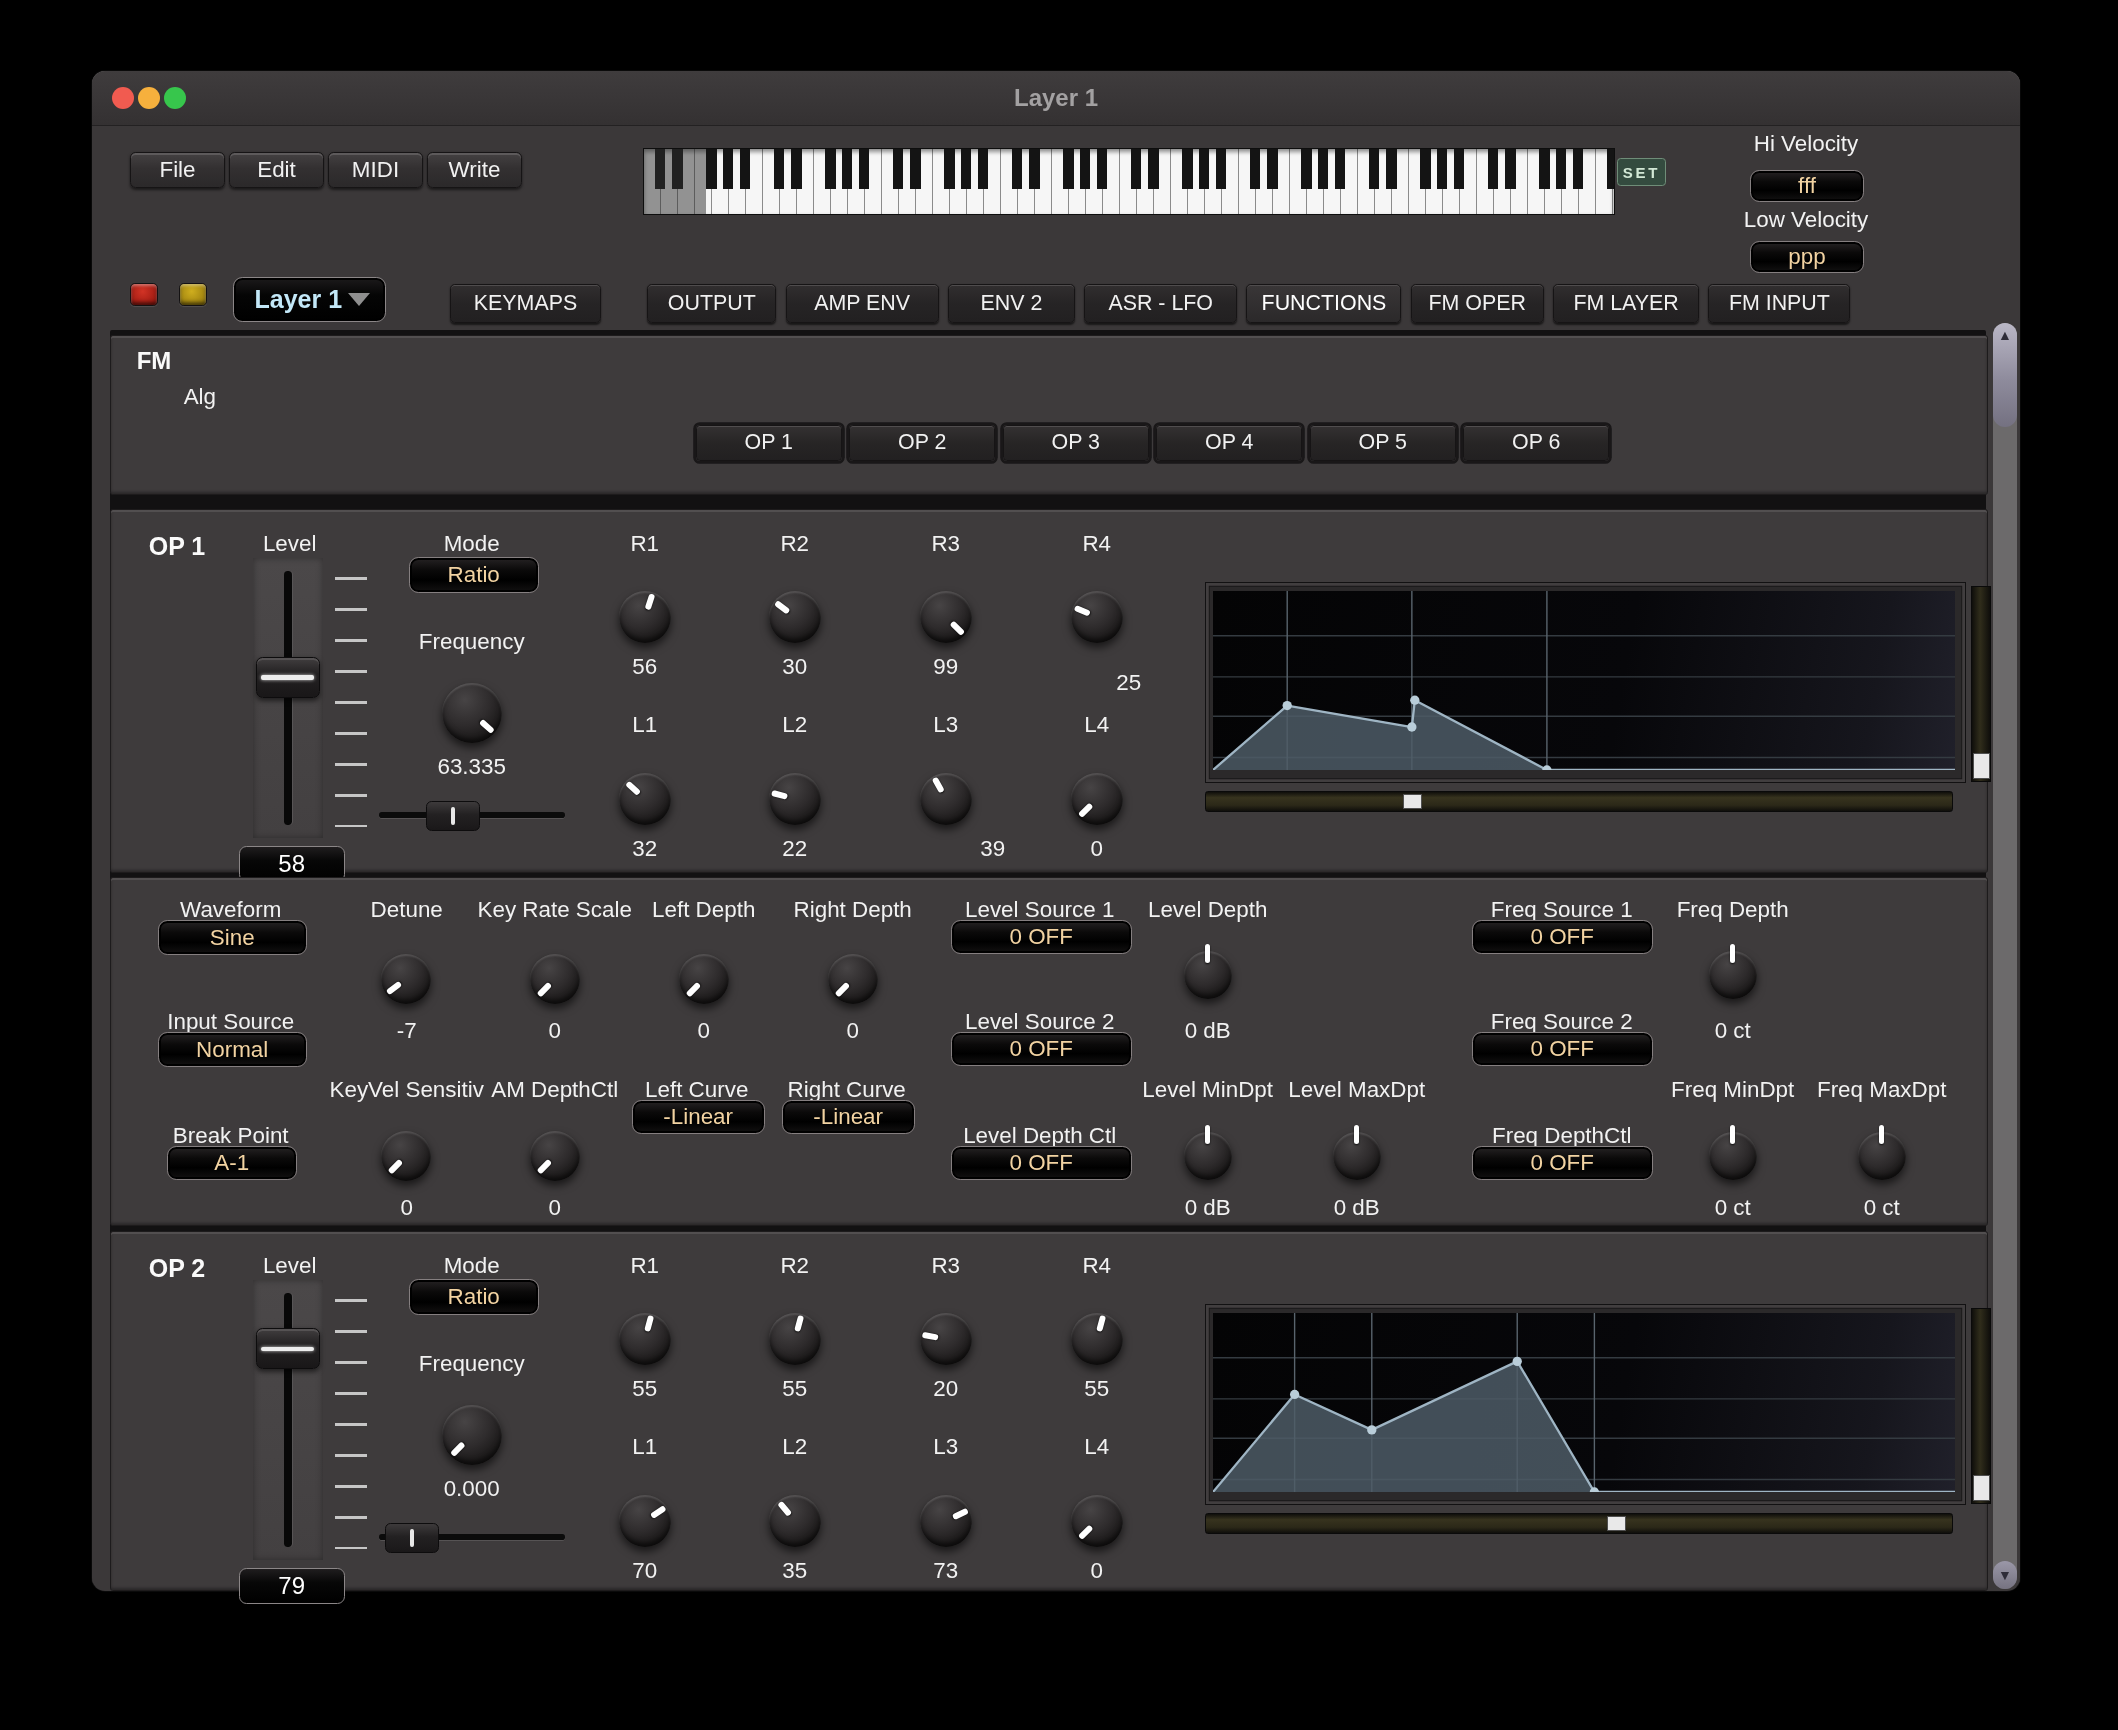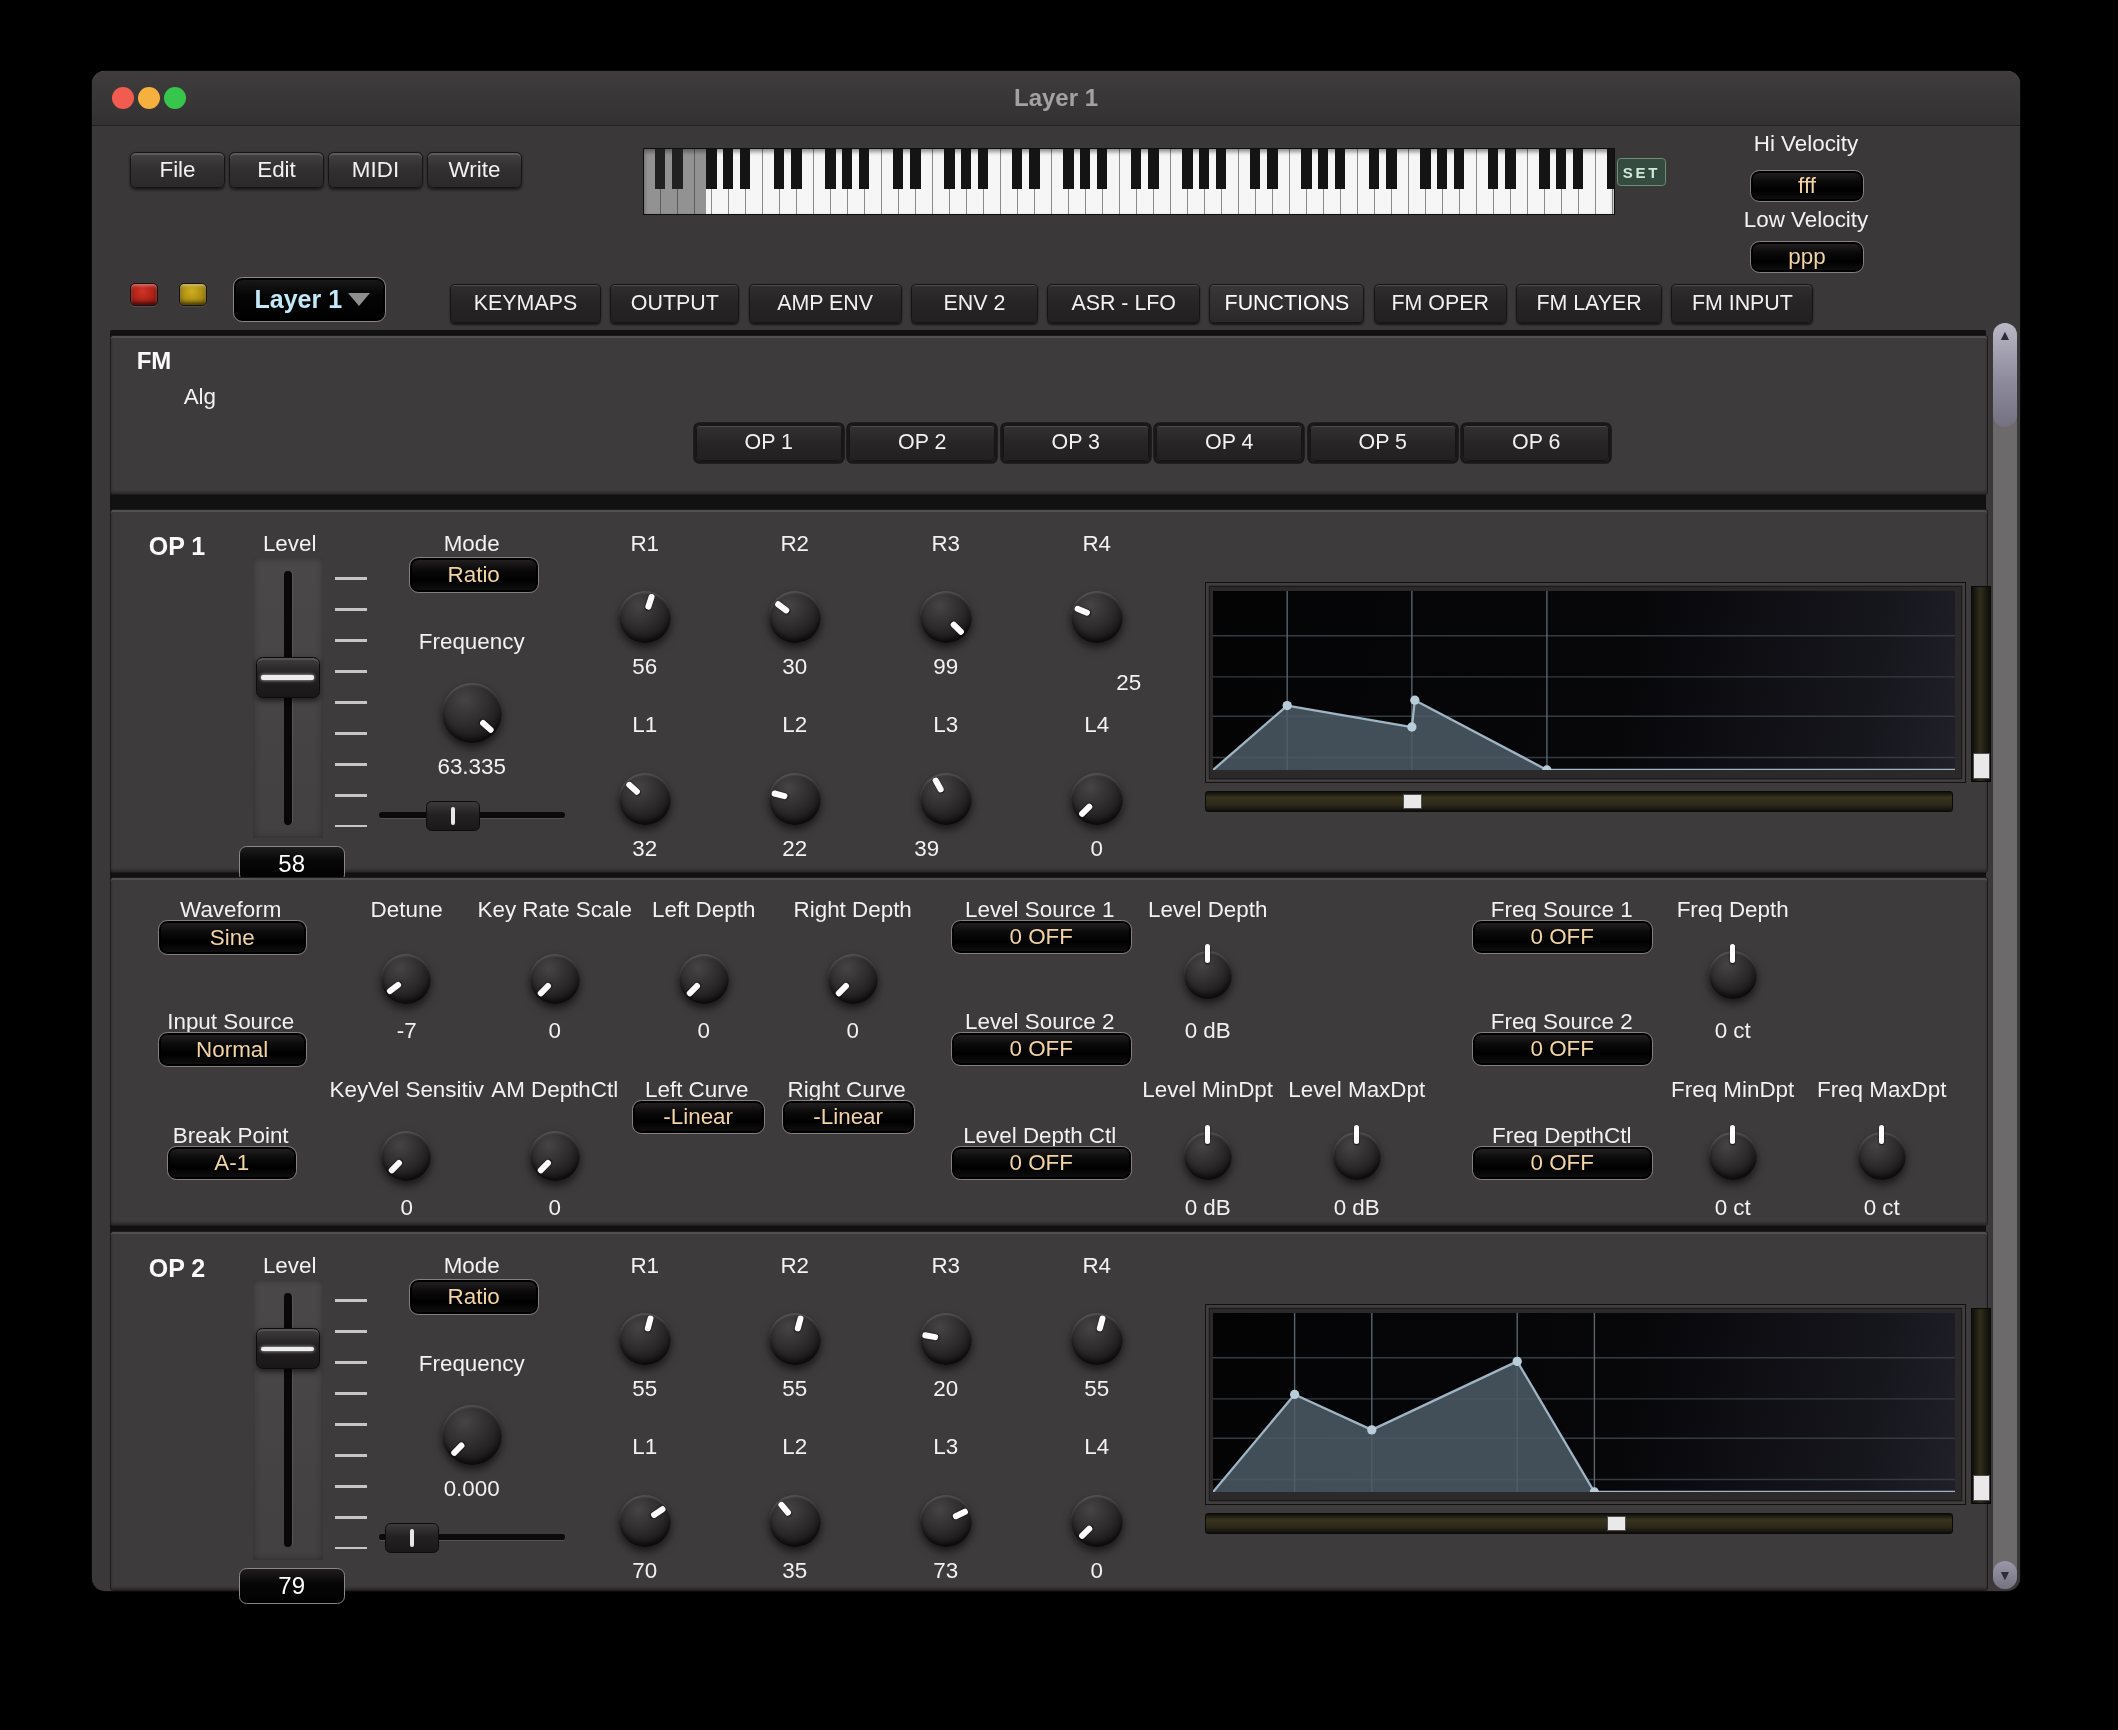--- a/index.html
+++ b/index.html
@@ -172,21 +172,21 @@
 
   <div class="led" style="left:38px;top:212px;background:radial-gradient(circle at 45% 35%,#d23325,#8e130c);"></div>
   <div class="led" style="left:87px;top:212px;background:radial-gradient(circle at 45% 35%,#cfae1e,#8d720a);"></div>
   <div class="dropdown" style="left:141px;top:206px;width:151px;height:43px;">
     <div class="dd-text">Layer 1</div>
     <div class="dd-tri"></div>
   </div>
 
   <div class="tabrow">
     <div class="b3 tab" style="position:relative;width:149px;">KEYMAPS</div>
-    <div class="b3 tab" style="position:relative;width:127px;">OUTPUT</div>
+    <div class="b3 tab" style="position:relative;width:127px;margin-left:37px;">OUTPUT</div>
     <div class="b3 tab" style="position:relative;width:151px;">AMP ENV</div>
     <div class="b3 tab" style="position:relative;width:125px;">ENV 2</div>
     <div class="b3 tab" style="position:relative;width:151px;">ASR - LFO</div>
     <div class="b3 tab active" style="position:relative;width:153px;">FUNCTIONS</div>
     <div class="b3 tab" style="position:relative;width:131px;">FM OPER</div>
     <div class="b3 tab" style="position:relative;width:144px;">FM LAYER</div>
     <div class="b3 tab" style="position:relative;width:140px;">FM INPUT</div>
   </div>
 
   <div class="panelzone">
@@ -276,21 +276,21 @@
               <div class="ptr"></div>
             </div>
           </div>
       <div class="knob k56" style="left:960px;top:263px;">
             <div class="pwrap" style="transform: rotate(-135deg);">
               <div class="ptr"></div>
             </div>
           </div>
       <div class="lbl" style="left:534px;top:326px;">32</div>
       <div class="lbl" style="left:684px;top:326px;">22</div>
-      <div class="lbl" style="left:816px;top:326px;">39</div>
+      <div class="lbl" style="left:882px;top:326px;">39</div>
       <div class="lbl" style="left:986px;top:326px;">0</div>
 
       <div class="env-frame" style="left:1094px;top:72px;">
         <svg class="env-screen" width="742" height="179" viewBox="0 0 796 192">
               <line x1="0" y1="48" x2="796" y2="48" stroke="#343b41" stroke-width="1.5"></line>
               <line x1="0" y1="92.16" x2="796" y2="92.16" stroke="#343b41" stroke-width="1.5"></line>
               <line x1="0" y1="134.39999999999998" x2="796" y2="134.39999999999998" stroke="#343b41" stroke-width="1.5"></line>
               <line x1="0" y1="178.56" x2="796" y2="178.56" stroke="#343b41" stroke-width="1.5"></line>
               <line x1="79.60000000000001" y1="0" x2="79.60000000000001" y2="192" stroke="#59646d" stroke-width="1.5"></line>
               <line x1="213.328" y1="0" x2="213.328" y2="192" stroke="#59646d" stroke-width="1.5"></line>

